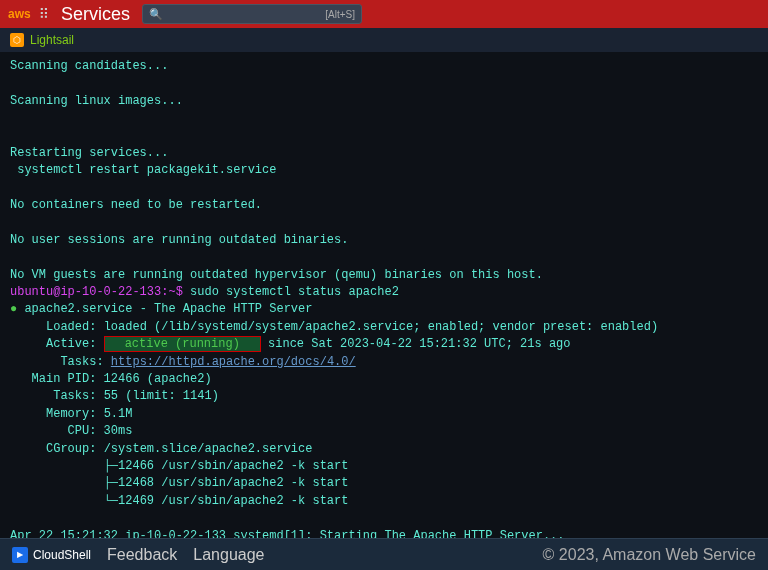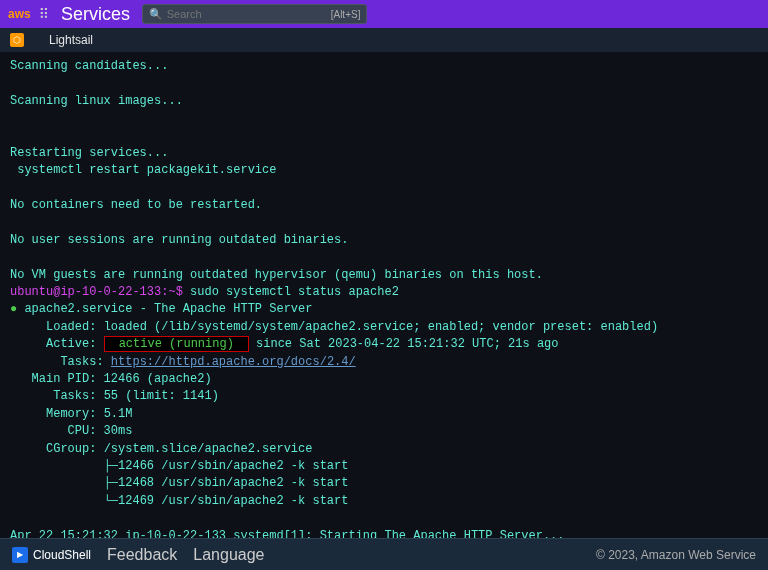--- a/index.html
+++ b/index.html
@@ -1,20 +1,20 @@
 <!DOCTYPE html>
 <html><head>
   <meta charset="utf-8">
   <style>
     * { margin: 0; padding: 0; box-sizing: border-box; }
     body { width: 768px; height: 570px; overflow: hidden; font-family: 'Courier New', Courier, monospace; background: #0d1117; }
 
     
     .navbar {
-      background: #6d28d9;
+      background: #b91c1c;
       height: 28px;
       display: flex;
       align-items: center;
       padding: 0 8px;
       gap: 8px;
     }
     .aws-logo {
       display: flex;
       align-items: center;
       gap: 4px;
@@ -80,45 +80,44 @@
       height: 14px;
       background: #ff9900;
       border-radius: 2px;
       display: flex;
       align-items: center;
       justify-content: center;
       font-size: 9px;
       color: #fff;
     }
     .lightsail-label {
-      color: #e5e5e5;
-      font-size: 12px;
-      font-family: Arial, sans-serif;
-      margin-left: 19px;
+      color: #84cc16;
+      font-size: 12px;
+      font-family: Arial, sans-serif;
     }
 
     
     .terminal {
       background: #0d1117;
       height: calc(570px - 28px - 24px - 32px);
       overflow-y: auto;
       padding: 6px 10px;
       color: #d4d4d4;
       font-size: 12px;
       line-height: 1.45;
     }
     .terminal pre {
       font-family: 'Courier New', Courier, monospace;
       font-size: 12px;
       white-space: pre-wrap;
       word-break: break-all;
     }
     .text-white { color: #5eead4; }
     .text-green { color: #d946ef; }
-    .text-red-outline { color: #4ec94e; background: #000000; border: 1px solid #cc0000; padding: 0 14px; }
+    .text-red-outline { color: #4ec94e; background: #14532d; border: 1px solid #cc0000; padding: 0 20px; }
     .text-link { color: #6699cc; text-decoration: underline; }
     .bullet { color: #4ec94e; }
 
     
     .bottom-bar {
       background: #1b2a3b;
       height: 32px;
       display: flex;
       align-items: center;
       padding: 0 12px;
@@ -151,37 +150,36 @@
     }
     .bottom-link {
       color: #ccc;
       font-size: 16px;
       font-family: Arial, sans-serif;
       cursor: pointer;
       text-decoration: none;
     }
     .bottom-right {
       color: #aaa;
-      font-size: 12px;
+      font-size: 16px;
       font-family: Arial, sans-serif;
     }
     @keyframes blink { 50% { opacity: 0; } }
   </style>
 </head>
 <body>
 
 <div class="navbar">
   <div class="aws-logo">
     <span class="aws-logo-text">aws</span>
   </div>
   <span class="grid-icon">⠿</span>
   <button class="services-btn">Services</button>
   <div class="search-bar">
     <span style="color:#aaa;font-size:11px;">🔍</span>
-    <input type="text" placeholder="Search" style="">
     <span class="search-shortcut">[Alt+S]</span>
   </div>
 </div>
 
 <div class="lightsail-bar">
   <div class="lightsail-icon">⬡</div>
   <span class="lightsail-label">Lightsail</span>
 </div>
 
 <div class="terminal">
@@ -195,21 +193,21 @@
 
 <span class="text-white">No containers need to be restarted.</span>
 
 <span class="text-white">No user sessions are running outdated binaries.</span>
 
 <span class="text-white">No VM guests are running outdated hypervisor (qemu) binaries on this host.</span>
 <span class="text-green">ubuntu@ip-10-0-22-133:~$</span> <span class="text-white">sudo systemctl status apache2</span>
 <span class="bullet">●</span> <span class="text-white">apache2.service - The Apache HTTP Server</span>
 <span class="text-white">     Loaded: loaded (/lib/systemd/system/apache2.service; enabled; vendor preset: enabled)</span>
 <span class="text-white">     Active: </span><span class="text-red-outline">active (running)</span><span class="text-white"> since Sat 2023-04-22 15:21:32 UTC; 21s ago</span>
-<span class="text-white">       Tasks: </span><span class="text-link">https://httpd.apache.org/docs/2.4/</span>
+<span class="text-white">       Tasks: </span><span class="text-link">https://httpd.apache.org/docs/4.0/</span>
 <span class="text-white">   Main PID: 12466 (apache2)</span>
 <span class="text-white">      Tasks: 55 (limit: 1141)</span>
 <span class="text-white">     Memory: 5.1M</span>
 <span class="text-white">        CPU: 30ms</span>
 <span class="text-white">     CGroup: /system.slice/apache2.service</span>
 <span class="text-white">             ├─12466 /usr/sbin/apache2 -k start</span>
 <span class="text-white">             ├─12468 /usr/sbin/apache2 -k start</span>
 <span class="text-white">             └─12469 /usr/sbin/apache2 -k start</span>
 
 <span class="text-white">Apr 22 15:21:32 ip-10-0-22-133 systemd[1]: Starting The Apache HTTP Server...</span>

